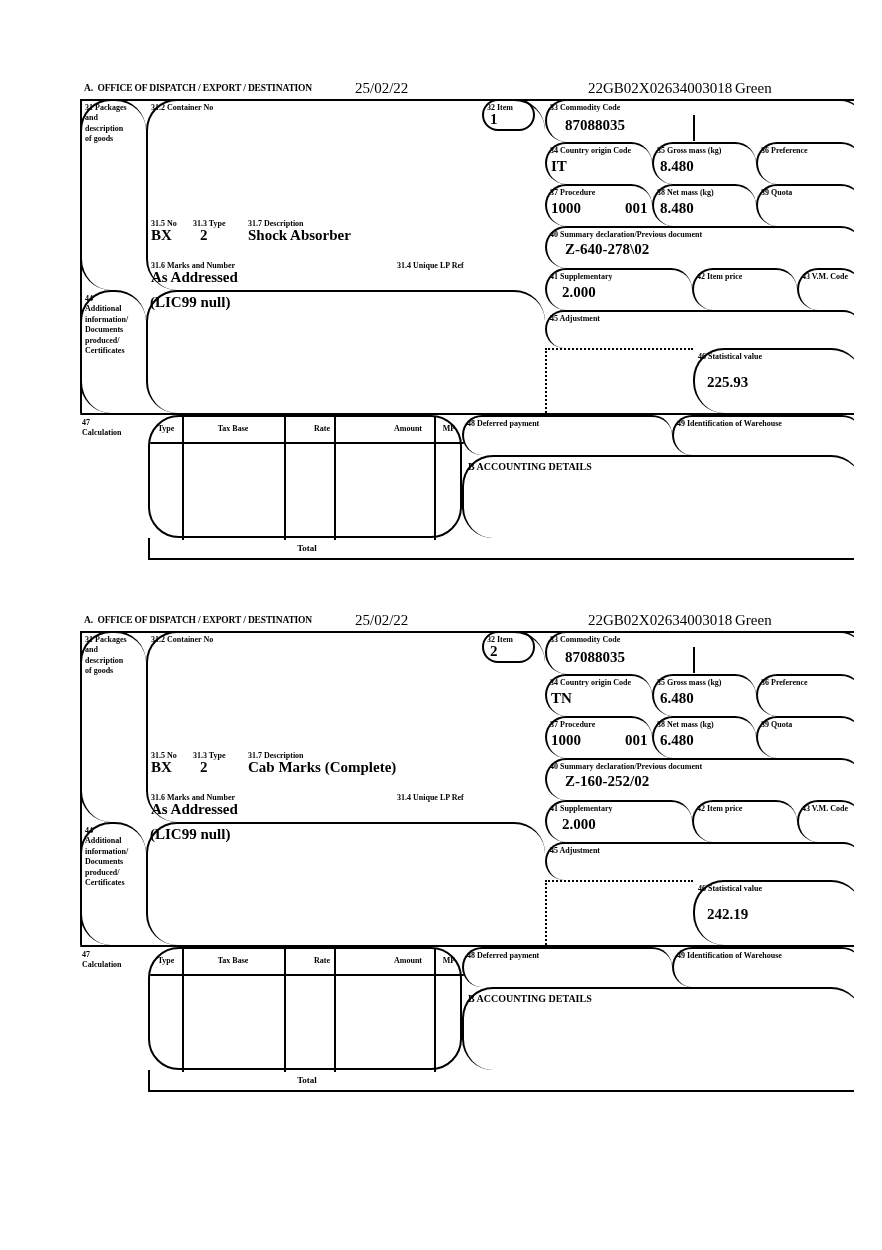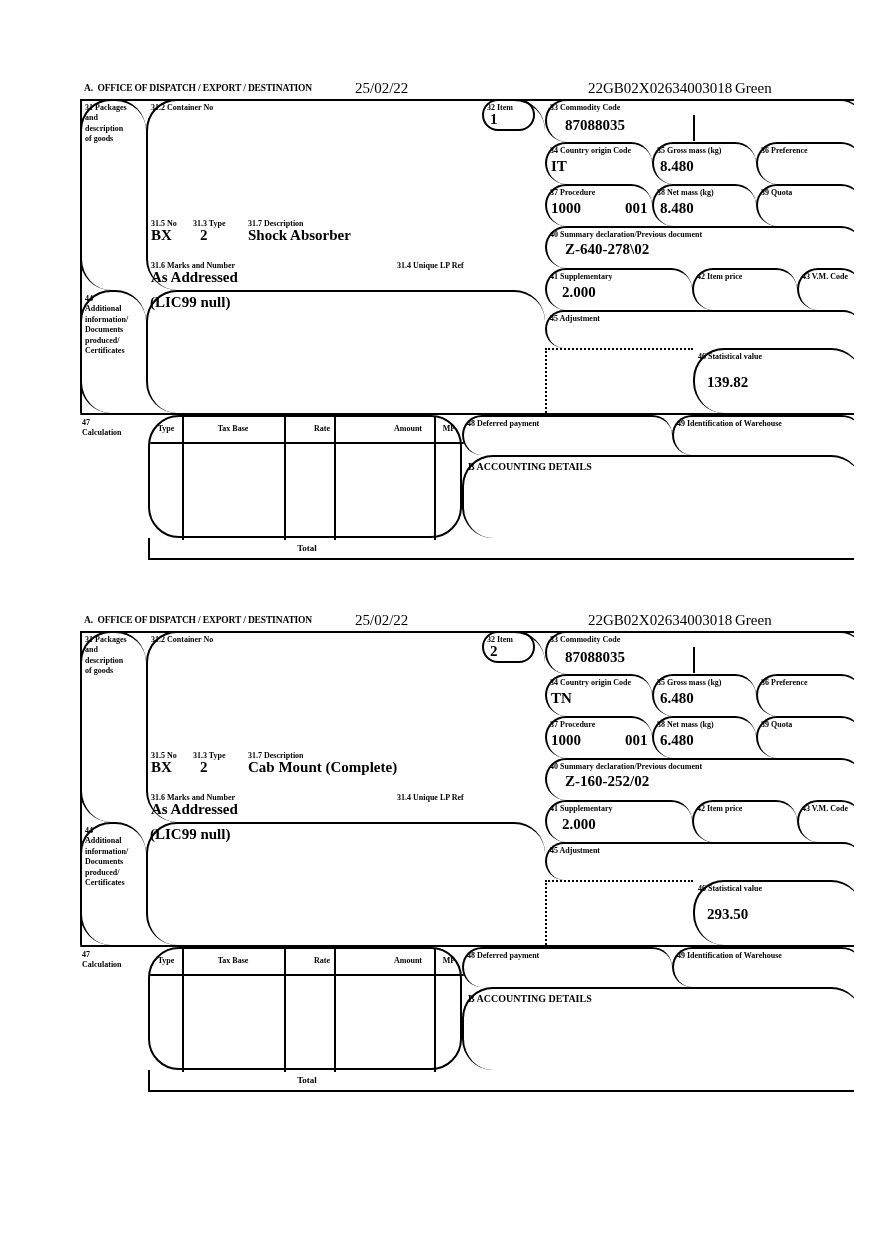--- a/index.html
+++ b/index.html
@@ -125,21 +125,21 @@
       <span class="lab">43 V.M. Code</span>
     </div>
 
     <div class="bx bl bt" style="left:465px;top:230px;width:317px;height:38px">
       <span class="lab">45 Adjustment</span>
     </div>
 
     <div class="bx dl dt" style="left:465px;top:268px;width:148px;height:65px"></div>
     <div class="bx bl bt" style="left:613px;top:268px;width:169px;height:65px">
       <span class="lab">46 Statistical value</span>
-      <span class="val" style="left:12px;top:25px">139.82</span>
+      <span class="val" style="left:12px;top:25px">225.93</span>
     </div>
 
     <div class="bx" style="left:2px;top:336px;width:64px;height:40px">
       <span class="lab pre" style="padding-left:0">47
 Calculation</span>
     </div>
 
     <div class="bx bl bt br bb" style="left:68px;top:335px;width:314px;height:123px">
       <div class="bx bl" style="left:32px;top:0;width:0;height:123px"></div>
       <div class="bx bl" style="left:134px;top:0;width:0;height:123px"></div>
@@ -195,21 +195,21 @@
     <div class="bx bl bt br bb" style="left:402px;top:19px;width:53px;height:32px">
       <span class="lab">32 Item</span>
       <span class="val" style="left:6px;top:11px">2</span>
     </div>
 
     <span class="flab" style="left:71px;top:139px">31.5 No</span>
     <span class="flab" style="left:113px;top:139px">31.3 Type</span>
     <span class="flab" style="left:168px;top:139px">31.7 Description</span>
     <span class="val" style="left:71px;top:148px">BX</span>
     <span class="val" style="left:120px;top:148px">2</span>
-    <span class="val" style="left:168px;top:148px">Cab Mount (Complete)</span>
+    <span class="val" style="left:168px;top:148px">Cab Marks (Complete)</span>
     <span class="flab" style="left:71px;top:181px">31.6 Marks and Number</span>
     <span class="flab" style="left:317px;top:181px">31.4 Unique LP Ref</span>
     <span class="val" style="left:71px;top:190px">As Addressed</span>
 
     <div class="bx bl bt" style="left:0;top:210px;width:66px;height:123px">
       <span class="lab pre">44
 Additional
 information/
 Documents
 produced/
@@ -266,21 +266,21 @@
       <span class="lab">43 V.M. Code</span>
     </div>
 
     <div class="bx bl bt" style="left:465px;top:230px;width:317px;height:38px">
       <span class="lab">45 Adjustment</span>
     </div>
 
     <div class="bx dl dt" style="left:465px;top:268px;width:148px;height:65px"></div>
     <div class="bx bl bt" style="left:613px;top:268px;width:169px;height:65px">
       <span class="lab">46 Statistical value</span>
-      <span class="val" style="left:12px;top:25px">293.50</span>
+      <span class="val" style="left:12px;top:25px">242.19</span>
     </div>
 
     <div class="bx" style="left:2px;top:336px;width:64px;height:40px">
       <span class="lab pre" style="padding-left:0">47
 Calculation</span>
     </div>
 
     <div class="bx bl bt br bb" style="left:68px;top:335px;width:314px;height:123px">
       <div class="bx bl" style="left:32px;top:0;width:0;height:123px"></div>
       <div class="bx bl" style="left:134px;top:0;width:0;height:123px"></div>

